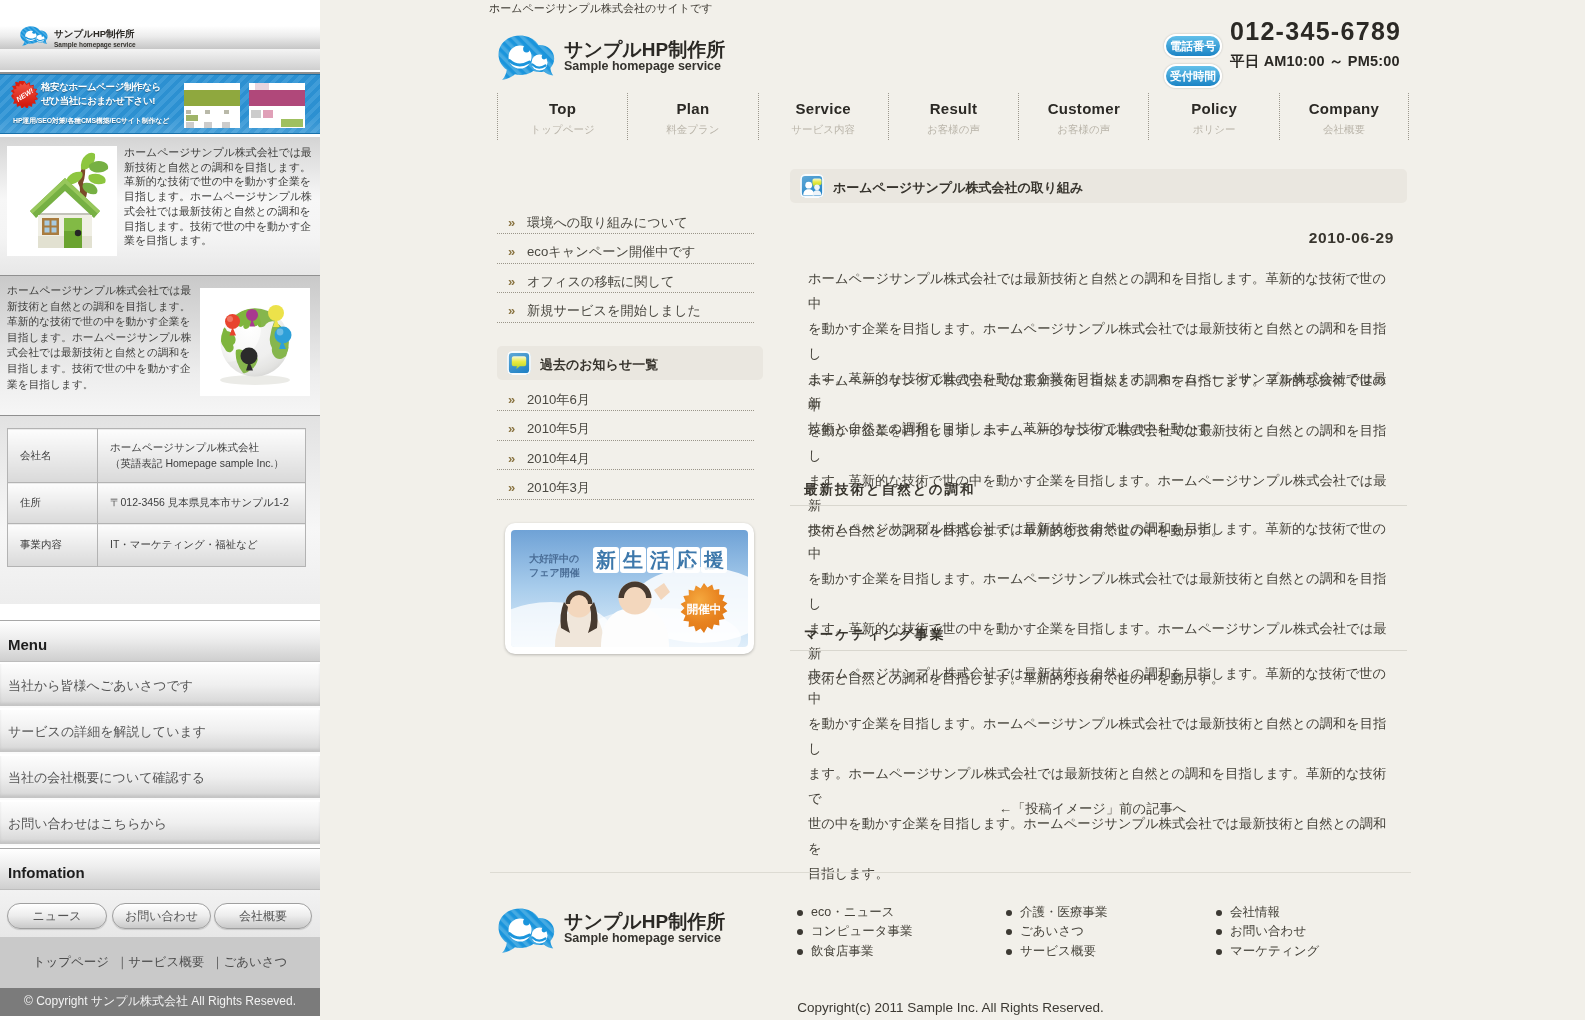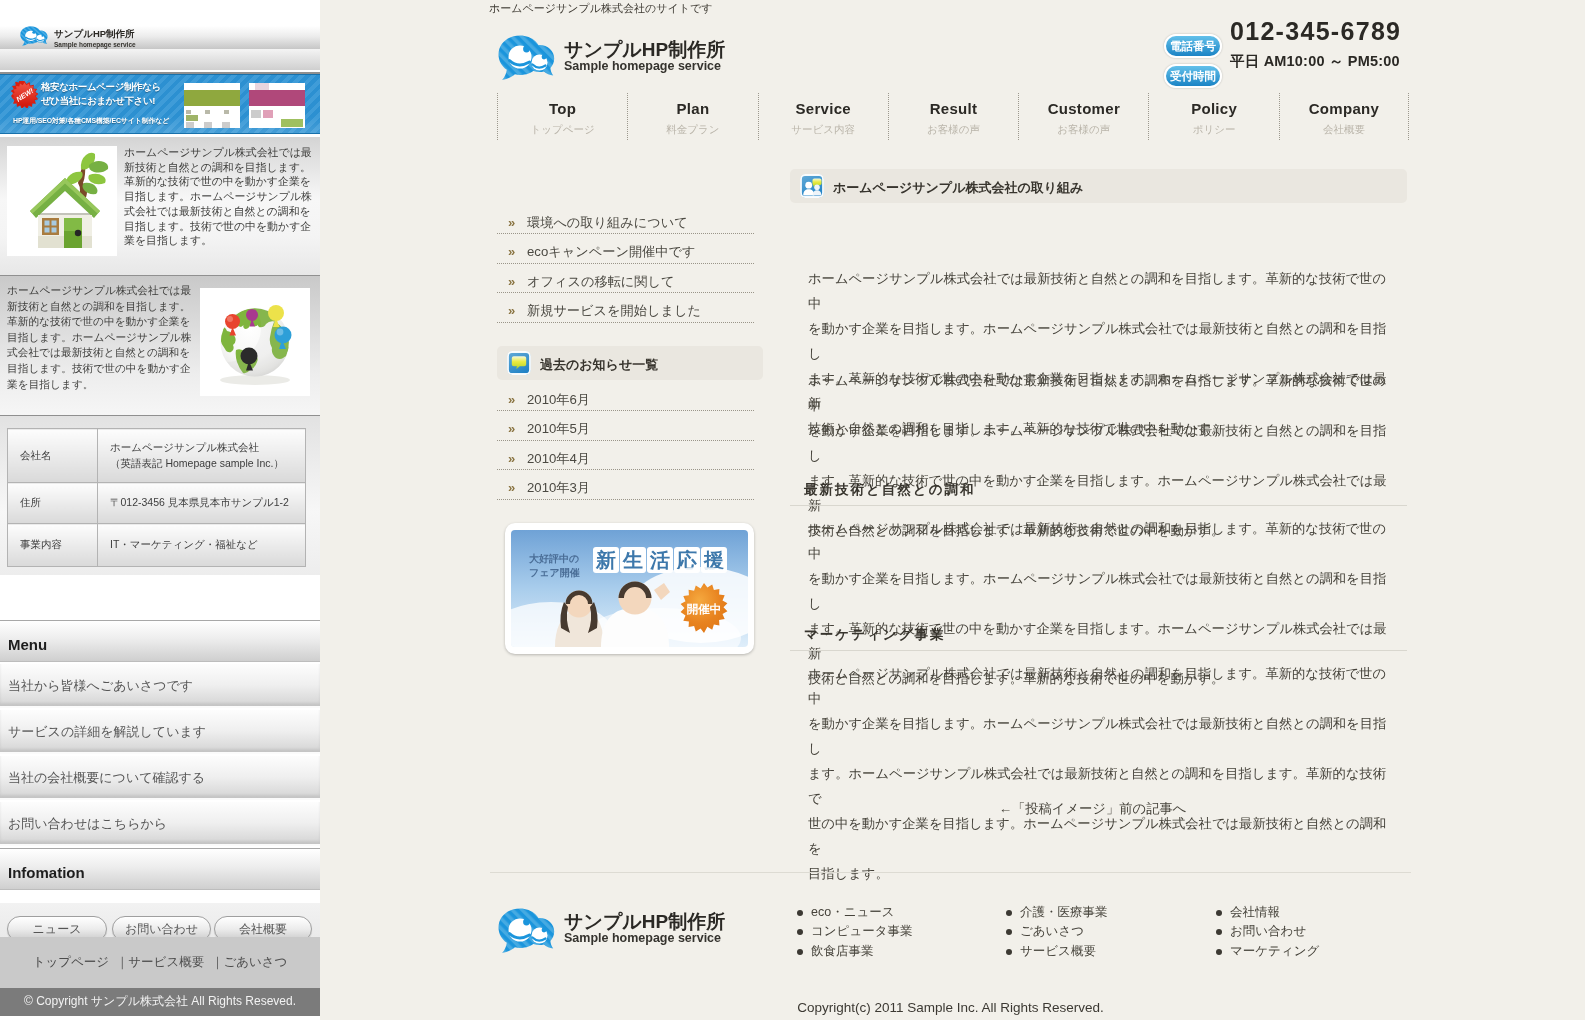--- a/index.html
+++ b/index.html
@@ -77,35 +77,35 @@
 #sb-sec1 { position:absolute; left:0; top:137px; width:320px; height:138px;
   background:linear-gradient(#d4d4d4,#f7f7f7 45%,#f4f4f4 72%,#e7e7e7); }
 #sb-sec1 .imgbox { position:absolute; left:7px; top:9px; width:110px; height:110px; background:#fff; }
 #sb-sec1 .txt { position:absolute; left:124px; top:8px; width:190px; font-size:10.9px; line-height:14.7px; color:#3d3d3b;}
 
 #sb-sec2 { position:absolute; left:0; top:275px; width:320px; height:140px;
   background:linear-gradient(#c9c9c9,#ededed 70%,#f6f6f6); border-top:1px solid #909090;}
 #sb-sec2 .txt { position:absolute; left:7px; top:7px; width:190px; font-size:10.7px; line-height:15.6px; color:#3d3d3b;}
 #sb-sec2 .imgbox { position:absolute; left:200px; top:12px; width:110px; height:108px; background:#fff; }
 
-#sb-tsec { position:absolute; left:0; top:415px; width:320px; height:160px;
+#sb-tsec { position:absolute; left:0; top:415px; width:320px; height:189px;
   background:linear-gradient(#e2e2e2,#f7f7f7 60%,#ededed); border-top:1px solid #909090;text-decoration:underline;}
 #sb-table { position:absolute; left:7px; top:12px; width:299px; border-collapse:collapse; }
 #sb-table td { border:1px solid #b3b3b3; font-size:10.5px; line-height:15.5px; color:#3c3c3c;
   background:linear-gradient(#fdfdfd,#d9d9d9); padding:0 0 0 12px; vertical-align:middle;}
 #sb-table td.l { width:90px; }
 
 .sb-bar { position:absolute; left:0; width:320px;
   background:linear-gradient(#ffffff,#ededed 45%,#cfcfcf); border-top:1px solid #a8a8a8; border-bottom:1px solid #bdbdbd;}
 .sb-bar .h { font-weight:bold; color:#1e1e1e; font-size:15px; margin:15px 0 0 8px;}
 .sb-item { position:absolute; left:0; width:320px; height:44px;
   background:linear-gradient(#fdfdfd,#efefef 50%,#d4d4d4); border-bottom:2px solid #fbfbfb;
   font-size:13px; color:#555; line-height:44px; padding-left:8px; box-shadow:inset 0 -3px 3px rgba(0,0,0,.08);}
 
-#sb-btnrow { position:absolute; left:0; top:890px; width:320px; height:56px; background:linear-gradient(#f2f2f2,#e5e5e5);margin-top:13px;}
+#sb-btnrow { position:absolute; left:0; top:890px; width:320px; height:56px; background:linear-gradient(#f2f2f2,#e5e5e5);}
 .sb-btn { position:absolute; top:13px; height:26px; border:1px solid #9f9f9f; border-radius:13px;
   background:linear-gradient(#ffffff,#ececec 50%,#c9c9c9); font-size:12px; color:#555;
   text-align:center; line-height:24px; box-shadow:0 1px 1px rgba(0,0,0,.15);}
 #sb-foot { position:absolute; left:0; top:937px; width:320px; height:51px; background:#c9c9c9;
   text-align:center; font-size:12.5px; color:#4c4c4c; line-height:51px;}
 #sb-copy { position:absolute; left:0; top:988px; width:320px; height:28px; background:#7b7b7b;
   text-align:center; font-size:12px; color:#f2f2f2; line-height:27px;}
 </style>
 </head>
 <body>
@@ -316,20 +316,21 @@
         <rect x="0.5" y="0.5" width="23" height="23" rx="4.5" fill="url(#icbg)"></rect>
         <rect x="1" y="1" width="22" height="22" rx="4" fill="none" stroke="#fff" stroke-width="1.8" opacity="0.95"></rect>
         <path d="M12.5 6 q0 -1.6 1.8 -1.6 h5.4 q1.8 0 1.8 1.6 v3.4 q0 1.6 -1.8 1.6 h-4.2 l-2.6 2 l0.5 -2 q-0.9 0 -0.9 -1.6 z" fill="url(#bub)"></path>
         <circle cx="8.7" cy="11.2" r="3.4" fill="#fff"></circle>
         <path d="M3.2 21.5 c0 -4.6 2.3 -6.3 5.5 -6.3 s5.5 1.7 5.5 6.3 z" fill="#fff"></path>
         <circle cx="17" cy="13.3" r="2.8" fill="#eef4f9"></circle>
         <path d="M12.6 21.5 c0 -3.8 1.9 -5.2 4.4 -5.2 s4.4 1.4 4.4 5.2 z" fill="#eef4f9"></path>
       </svg>
     <span class="ttl" style="font-size:13px;">ホームページサンプル株式会社の取り組み</span>
   </div>
+  <div id="artdate" class="abs">2010-06-29</div>
 
   <div class="para" style="top:266px;">ホームページサンプル株式会社では最新技術と自然との調和を目指します。革新的な技術で世の中<br>を動かす企業を目指します。ホームページサンプル株式会社では最新技術と自然との調和を目指し<br>ます。革新的な技術で世の中を動かす企業を目指します。ホームページサンプル株式会社では最新<br>技術と自然との調和を目指します。革新的な技術で世の中を動かす。</div>
   <div class="para" style="top:368px;">ホームページサンプル株式会社では最新技術と自然との調和を目指します。革新的な技術で世の中<br>を動かす企業を目指します。ホームページサンプル株式会社では最新技術と自然との調和を目指し<br>ます。革新的な技術で世の中を動かす企業を目指します。ホームページサンプル株式会社では最新<br>技術と自然との調和を目指します。革新的な技術で世の中を動かす。</div>
 
   <div class="subh" style="top:481px;">最新技術と自然との調和</div>
   <div class="para" style="top:516px;">ホームページサンプル株式会社では最新技術と自然との調和を目指します。革新的な技術で世の中<br>を動かす企業を目指します。ホームページサンプル株式会社では最新技術と自然との調和を目指し<br>ます。革新的な技術で世の中を動かす企業を目指します。ホームページサンプル株式会社では最新<br>技術と自然との調和を目指します。革新的な技術で世の中を動かす。</div>
 
   <div class="subh" style="top:626px;">マーケティング事業</div>
   <div class="para" style="top:661px;">ホームページサンプル株式会社では最新技術と自然との調和を目指します。革新的な技術で世の中<br>を動かす企業を目指します。ホームページサンプル株式会社では最新技術と自然との調和を目指し<br>ます。ホームページサンプル株式会社では最新技術と自然との調和を目指します。革新的な技術で<br>世の中を動かす企業を目指します。ホームページサンプル株式会社では最新技術と自然との調和を<br>目指します。</div>
 

